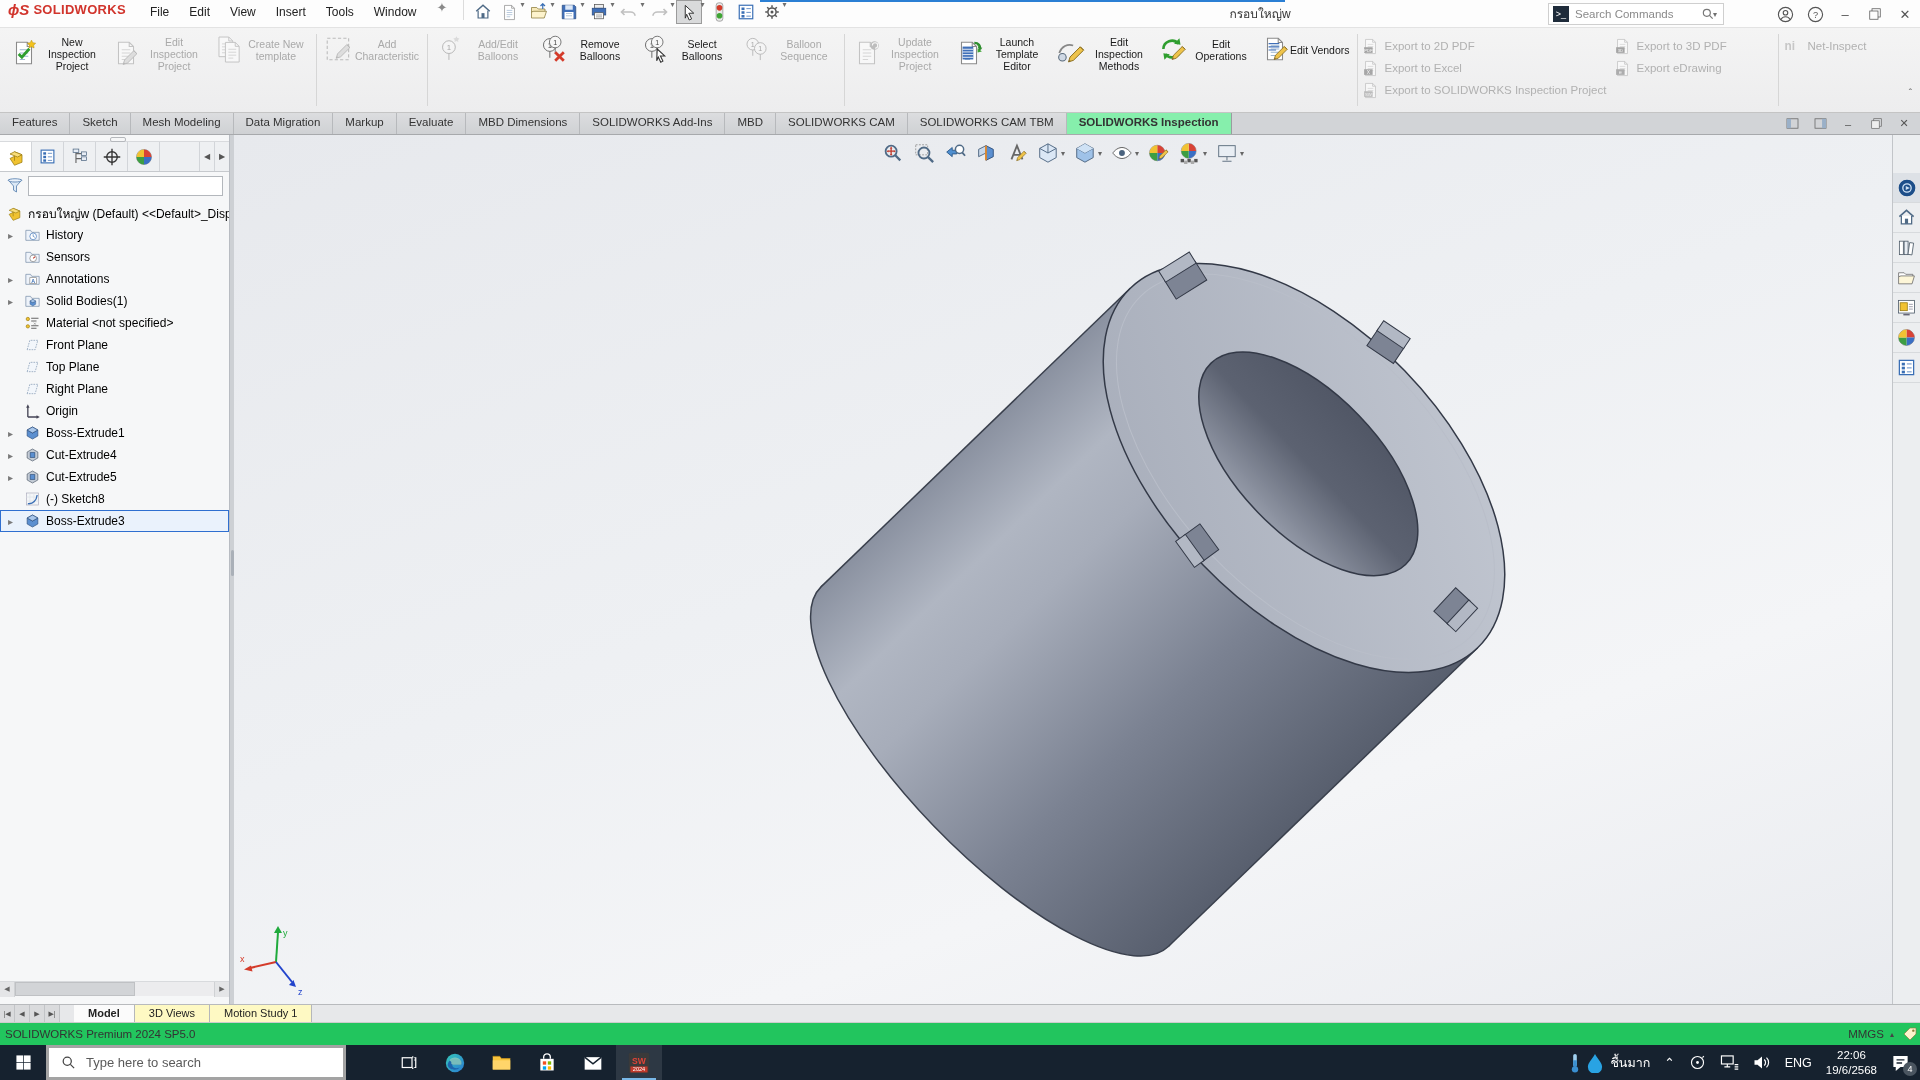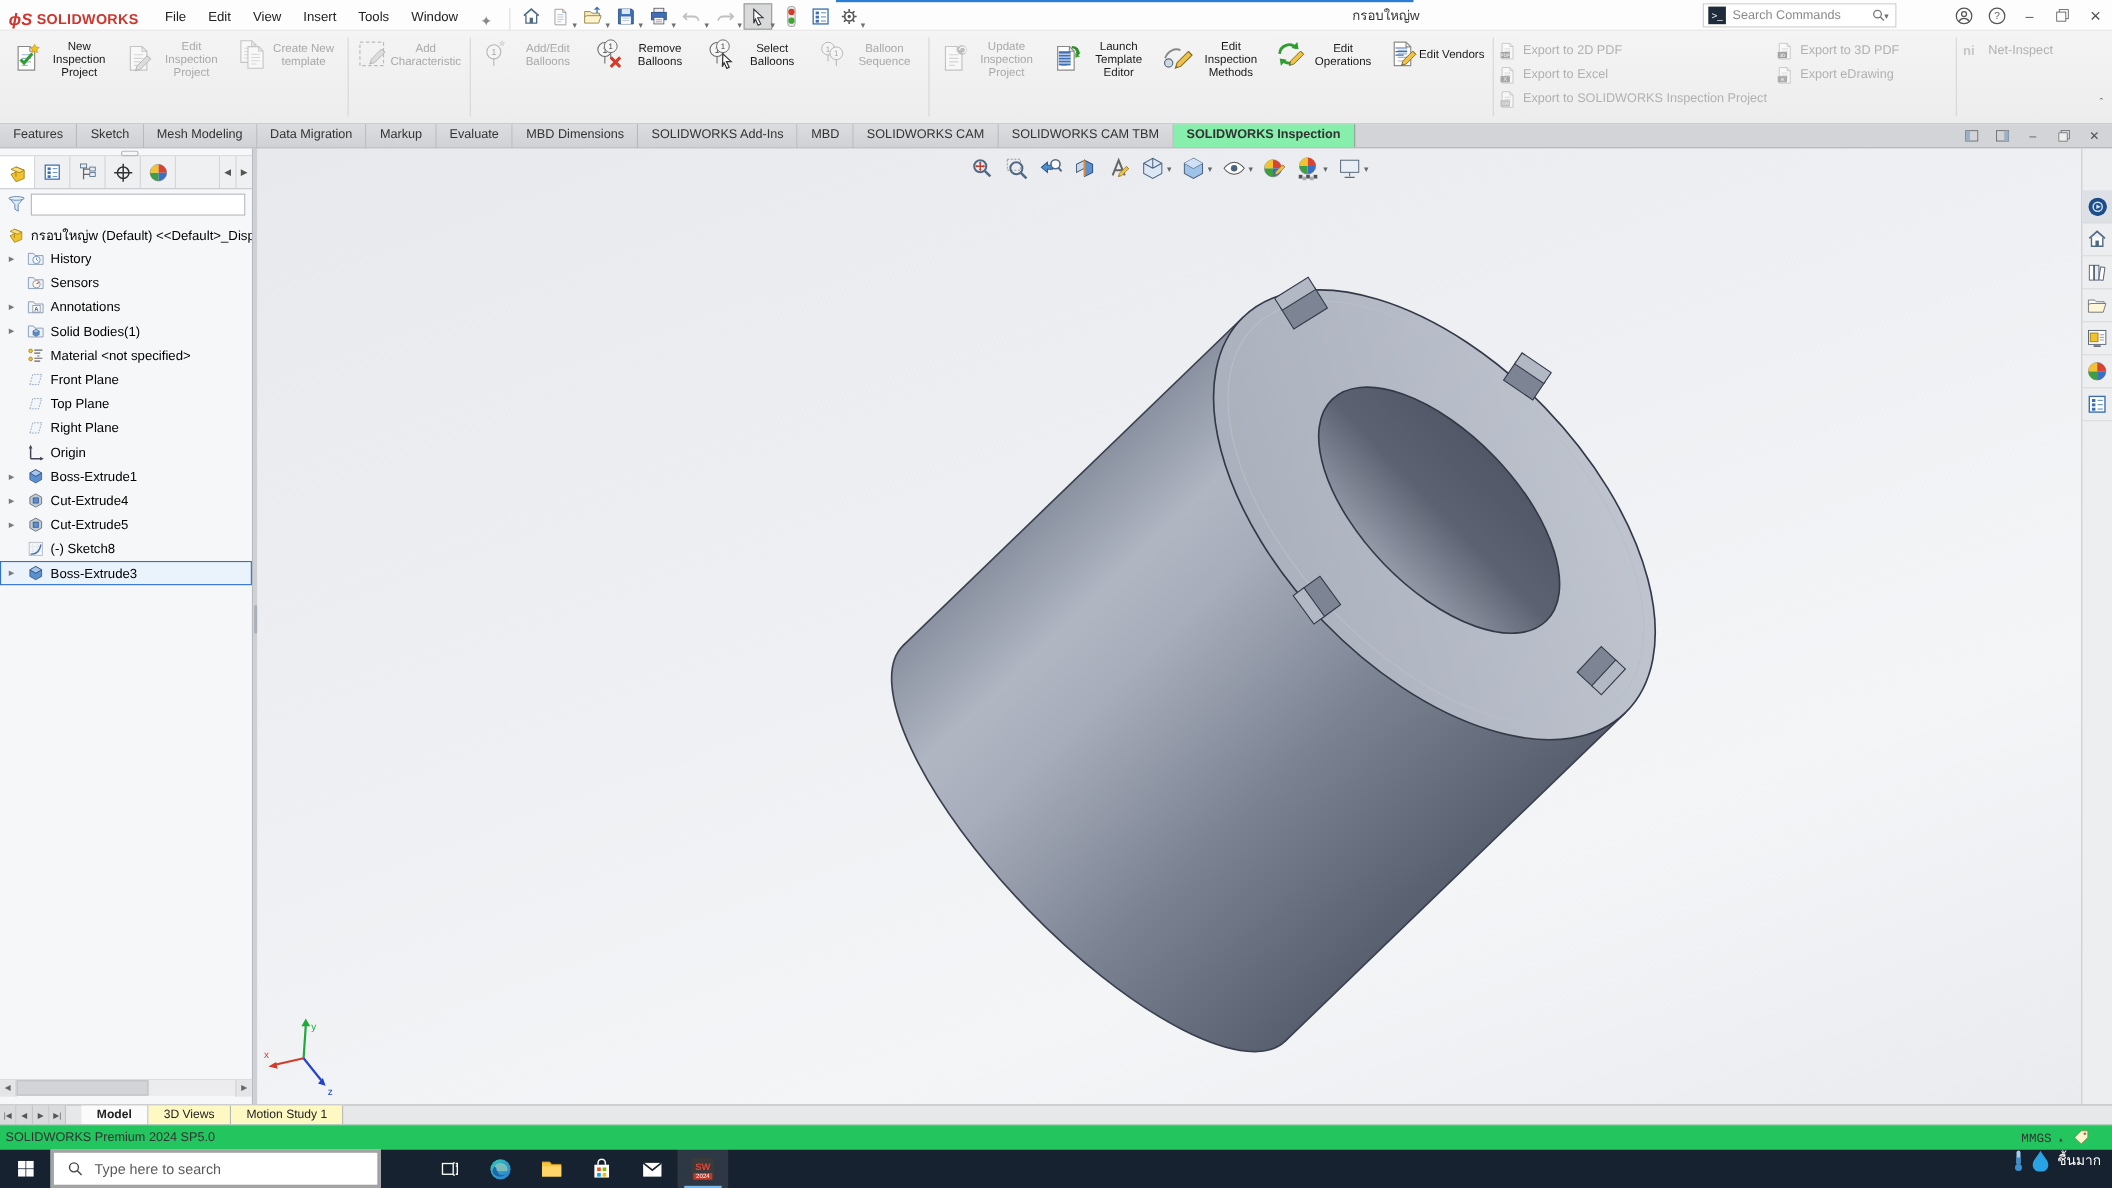--- a/index.html
+++ b/index.html
@@ -2,21 +2,21 @@
 <html><head>
 <meta charset="utf-8">
 <style>
   * { margin:0; padding:0; box-sizing:border-box; }
   html,body { width:1920px; height:1080px; overflow:hidden; font-family:"Liberation Sans",sans-serif; }
   #app { position:relative; width:1920px; height:1080px; background:#f0f0f0; }
   .abs { position:absolute; }
   svg { display:block; }
 
   
-  #titlebar { left:0; top:0; width:1920px; height:28px; background:#fdfdfd; border-bottom:1px solid #e3e3e3; display:flex; align-items:flex-end; }
+  #titlebar { left:0; top:0; width:1920px; height:28px; background:#fdfdfd; border-bottom:1px solid #e3e3e3; display:flex; align-items:flex-start; }
   #accent-line { left:760px; top:0; width:525px; height:2px; background:#2a7fd4; z-index:5; }
   #logo { display:flex; align-items:center; gap:4px; padding:0 14px 0 8px; }
   #logo .ds { color:#d1342c; font-weight:bold; font-style:italic; font-size:15px; }
   #logo .sw1 { color:#d1342c; font-weight:bold; font-size:13px; letter-spacing:.3px; }
   .menu-item { font-size:12px; color:#222; padding:5px 10px; cursor:default; }
   .pin { color:#8a8a8a; font-size:13px; padding:0 10px; }
   .qsep { width:1px; height:20px; background:#dcdcdc; margin:0 6px; }
   .qbtn { width:26px; height:24px; display:inline-flex; align-items:center; justify-content:center; }
   .qdrop { font-size:8px; color:#707070; margin:0 2px 0 -2px; }
   .qbtn.sel { background:#d9dadb; border:1px solid #9b9b9b; }
@@ -89,33 +89,33 @@
 
   
   #bottomtabs { left:0; top:1004px; width:1920px; height:18px; background:#e7e8ea; border-top:1px solid #b8babd; display:flex; align-items:stretch; }
   .nav-btn { width:15px; display:flex; align-items:center; justify-content:center; font-size:7px; color:#555; background:#dadbdd; border-right:1px solid #c2c4c7; }
   .btab { font-size:11px; color:#222; padding:2px 14px 0 14px; background:#fef9c3; border-right:1px solid #b5b7ba; white-space:nowrap; }
   .btab.active { background:#fbfbfb; font-weight:bold; }
 
   
   #statusbar { left:0; top:1022px; width:1920px; height:23px; background:#22c55e; border-top:1px solid #cccccc; display:flex; align-items:center; font-size:11.5px; color:#333; }
   #status-left { padding-left:5px; }
-  #status-right { margin-left:auto; display:flex; align-items:flex-end; gap:8px; padding-right:20px;font-family:Liberation Mono, monospace; }
+  #status-right { margin-left:auto; display:flex; align-items:center; gap:8px; padding-right:2px; }
   #units { display:flex; align-items:center; gap:6px; }
   #units .caret { font-size:8px; color:#444; }
 
   
   #taskbar { left:0; top:1045px; width:1920px; height:35px; background:#16222f; display:flex; align-items:stretch; color:#fff; }
   .tb-btn { width:46px; display:flex; align-items:center; justify-content:center; }
   #tb-search { width:300px; background:#ffffff; border:3px solid #a3a3a3; display:flex; align-items:center; gap:10px; padding:0 12px; }
   #tb-search .sph { font-size:13px; color:#5a5a5a; }
   .tb-app { width:46px; display:flex; align-items:center; justify-content:center; position:relative; }
   .tb-app.active { background:rgba(255,255,255,.10); }
   .tb-app.active::after { content:""; position:absolute; left:6px; right:6px; bottom:0; height:2px; background:#79b8e8; }
-  #tray { margin-left:auto; display:flex; align-items:center; gap:14px; padding-right:10px;flex-direction:column; }
+  #tray { margin-left:auto; display:flex; align-items:center; gap:14px; padding-right:10px; }
   .tray-txt { font-size:12.5px; }
   #clock { text-align:center; font-size:11.5px; line-height:1.25; }
   #weather { display:flex; align-items:center; gap:7px; }
   #notif { position:relative; }
   #notif .badge { position:absolute; right:-7px; bottom:-4px; width:14px; height:14px; border-radius:50%; background:#4a5560; color:#fff; font-size:9px; line-height:14px; text-align:center; }
 </style>
 </head>
 <body>
 
 <svg width="0" height="0" style="position:absolute">

